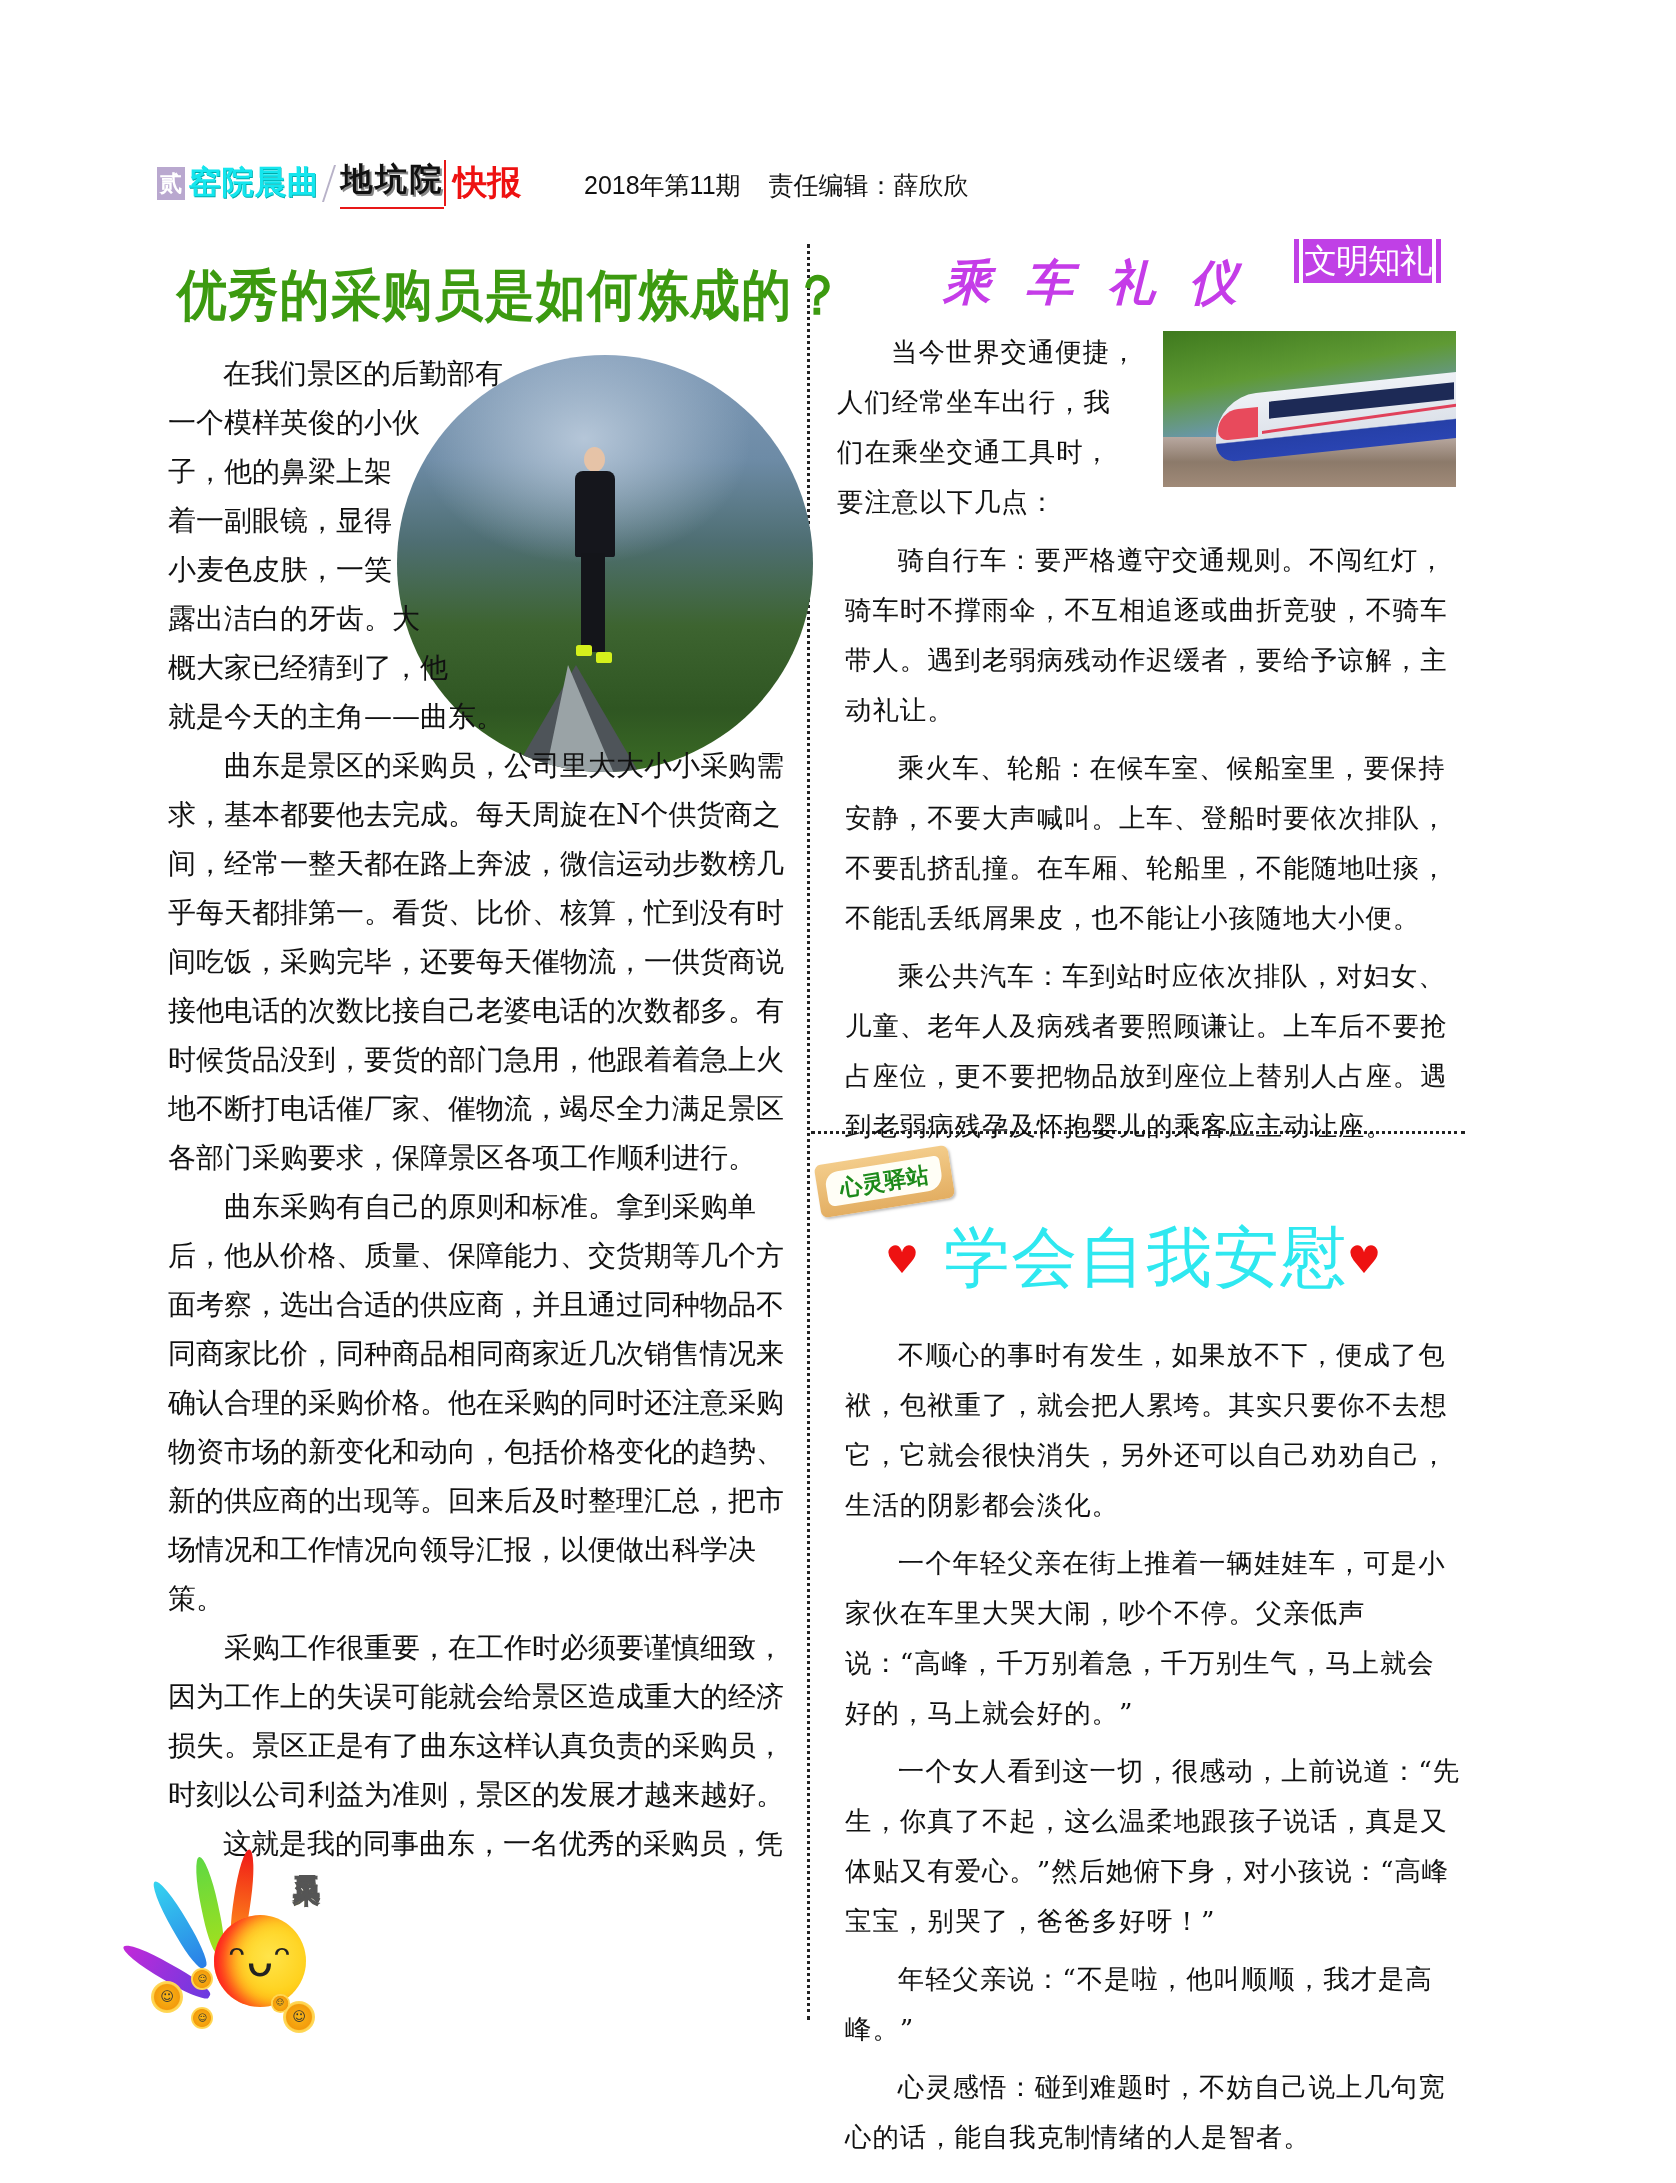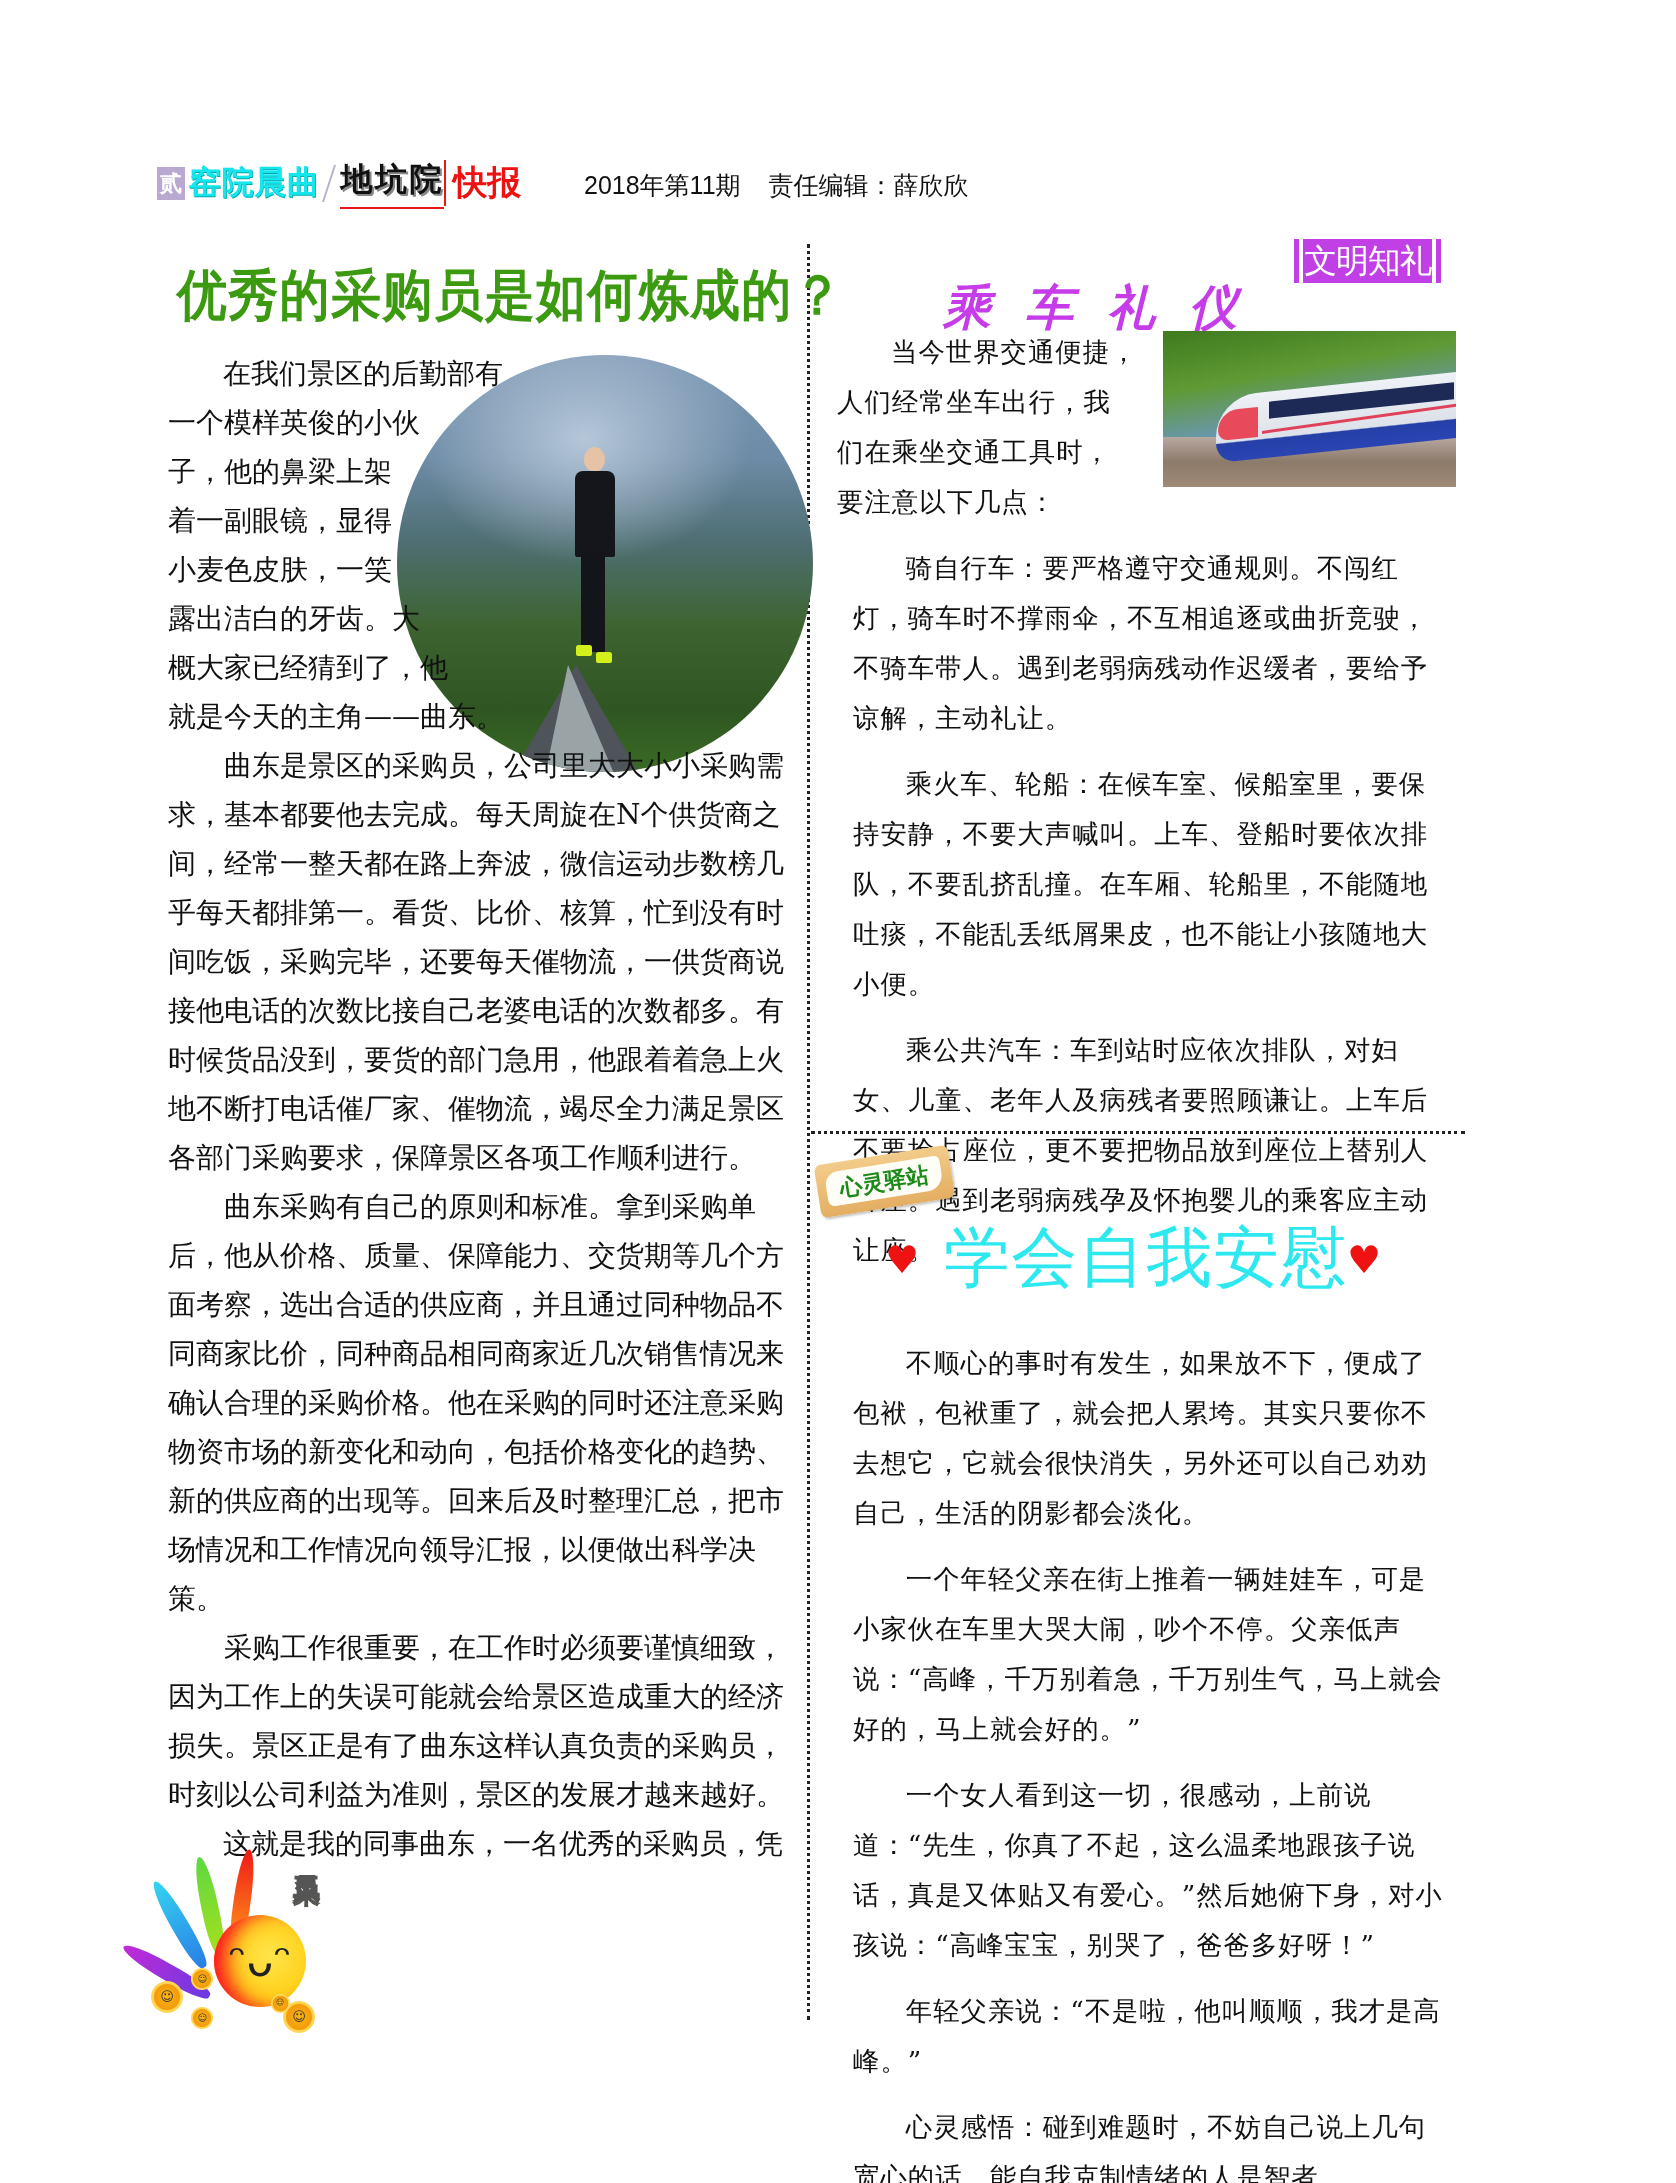--- a/index.html
+++ b/index.html
@@ -48,34 +48,34 @@
 
   
   .mascot { left: 151px; top: 1849px; width: 198px; height: 185px; }
   .ray { position:absolute; width: 17px; height: 99px; border-radius: 50% 50% 40% 40%; }
   .sun { position:absolute; left: 63px; top: 66px; width: 92px; height: 92px; border-radius: 50%; background: radial-gradient(circle at 60% 45%, #ffe44a 0%, #ffd01a 55%, #f5a400 100%); box-shadow: inset 18.5px 0 20px -6.6px #f12; }
   .sun-face { position:absolute; left: 0; top: 0; width:92px; height:92px; font-size: 44px; text-align:center; line-height: 92px; color: #222; font-family: "DejaVu Sans", sans-serif; }
   .flower { position:absolute; width: 32px; height: 32px; border-radius: 50%; background: radial-gradient(circle, #f9b515 0%, #f39b0c 55%, #ffd24a 60%, #ffef9a 100%); font-size: 13.2px; line-height: 32px; text-align: center; color: #333; font-family: "DejaVu Sans", sans-serif; }
   .mascot-label { position:absolute; left: 144px; top: 5.3px; width: 30px; writing-mode: vertical-rl; font-size: 26.4px; font-weight: bold; color: #f2e41a; -webkit-text-stroke: 1px #555; font-family: "DejaVu Sans", sans-serif; letter-spacing: 1.3px; }
 
   
-  .title-ride { left: 943px; top: 251px; font-size: 48px; color: #c53ce8; letter-spacing: 34px; font-family: "DejaVu Serif", serif; font-style: italic; font-weight: bold; margin-top: 25px; }
+  .title-ride { left: 943px; top: 251px; font-size: 48px; color: #c53ce8; letter-spacing: 34px; font-family: "DejaVu Serif", serif; font-style: italic; font-weight: bold; }
   .badge-civil { left: 1294px; top: 239px; height: 44px; padding: 0 5.3px; background: #c040e6; color: #fff; font-size: 33px; line-height: 44px; font-family: "DejaVu Sans", sans-serif; border-left: 5.3px solid #c040e6; border-right: 5.3px solid #c040e6; box-shadow: inset 4px 0 0 #fff, inset -4px 0 0 #fff; letter-spacing: -1.3px; }
   .train {
     left: 1163px; top: 331px; width: 293px; height: 156px; overflow: hidden;
     background: linear-gradient(170deg, #3f7a1e 0%, #5f9a34 30%, #6c96c6 60%, #3c6bc8 100%);
   }
   .train .track { position:absolute; left:0; top: 106px; width: 100%; height: 50px; background: linear-gradient(180deg, #b8a8a0 0%, #8c7a6a 50%, #a08a78 100%); }
   .train .bodyT { position:absolute; left: 53px; top: 53px; width: 251px; height: 66px; background: linear-gradient(180deg, #eef1f6 0%, #dde2ea 70%, #2640a8 72%, #2a44b2 100%); border-radius: 40px 0 0 20px; transform: skewY(-6deg); }
   .train .nose { position:absolute; left: 55px; top: 78px; width: 40px; height: 30px; background: #e84a5c; border-radius: 26.4px 0 0 13.2px; transform: skewY(-6deg); }
   .train .win { position:absolute; left: 106px; top: 61px; width: 185px; height: 17px; background: #1d2a56; transform: skewY(-6deg); }
   .train .stripe { position:absolute; left: 99px; top: 86px; width: 198px; height: 3.3px; background: #e0415a; transform: skewY(-8deg); }
 
   .col-right { left: 837px; width: 632px; font-size: 26.4px; line-height: 50px; color: #111; font-family: "DejaVu Serif", serif; letter-spacing: 1px; }
-  .col-right p { margin: 16px; }
+  .col-right p { margin: 8px; }
 
   
   .sign { left: 817px; top: 1155px; width: 135px; height: 53px; background: linear-gradient(180deg, #f3cc8a 0%, #e3ae62 100%); border-radius: 6.6px; transform: rotate(-9deg); box-shadow: 1.3px 2px 2.6px rgba(0,0,0,0.25); }
   .sign-inner { position:absolute; left: 9.2px; top: 9.2px; width: 116px; height: 34px; background: #fffef6; border-radius: 13.2px 5.3px 16px 6.6px; color: #1c8a1a; font-size: 22.4px; font-weight: bold; line-height: 34px; text-align: center; font-family: "DejaVu Sans", sans-serif; }
   .heart { font-size: 38px; color: #ee1212; font-family: "DejaVu Sans", sans-serif; }
   .heart-left { left: 885px; top: 1238px; }
   .heart-right { left: 1347px; top: 1238px; }
   .title-comfort { left: 944px; top: 1213px; font-size: 66px; font-weight: normal; color: #2ee8f0; font-family: "DejaVu Sans", sans-serif; letter-spacing: 1.3px; }
 </style>
 </head>

